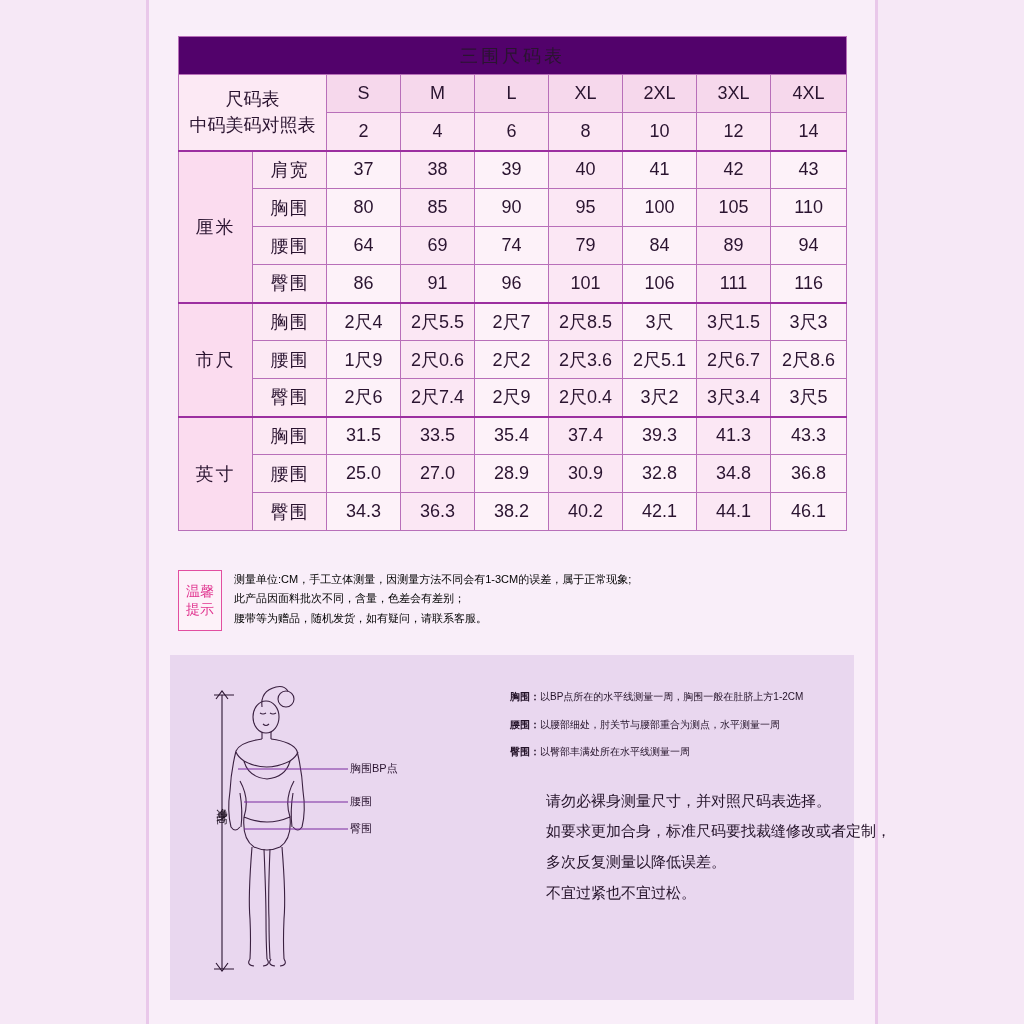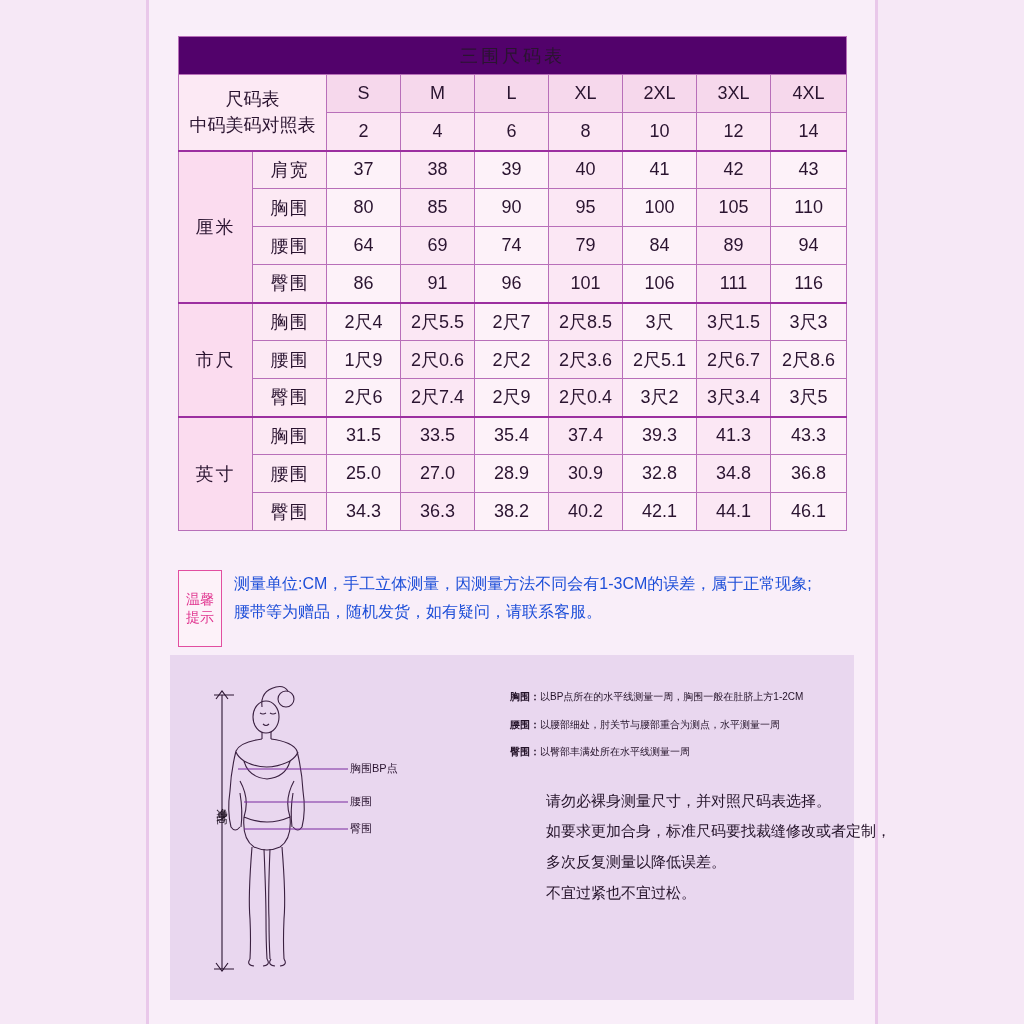--- a/index.html
+++ b/index.html
@@ -97,27 +97,27 @@
     gap: 12px;
   }
   .note-badge {
     width: 44px;
     min-width: 44px;
     border: 1px solid #e24ea0;
     color: #e0348f;
     font-size: 14px;
     line-height: 1.25;
     text-align: center;
-    padding: 20px 2px;
+    padding: 12px 2px;
     background: #fdf2f9;
   }
   .note-lines {
-    font-size: 16px;
+    font-size: 11px;
     line-height: 1.75;
-    color: #1d4ed8;
+    color: #000000;
   }
 
   
   .bottom {
     position: absolute;
     left: 170px; top: 655px;
     width: 684px; height: 345px;
     background: #e9d7ef;
   }
   .figure {
@@ -314,20 +314,21 @@
     </table>
   </div>
 
   <div class="note">
     <div class="note-badge">
       <div>温馨</div>
       <div>提示</div>
     </div>
     <div class="note-lines">
       <div>测量单位:CM，手工立体测量，因测量方法不同会有1-3CM的误差，属于正常现象;</div>
+      <div>此产品因面料批次不同，含量，色差会有差别；</div>
       <div>腰带等为赠品，随机发货，如有疑问，请联系客服。</div>
     </div>
   </div>
 
   <div class="bottom">
 
     <div class="figure">
       <svg width="290" height="320" viewBox="0 0 290 320">
         <g fill="none" stroke="#3a2040" stroke-width="1.1">
 

